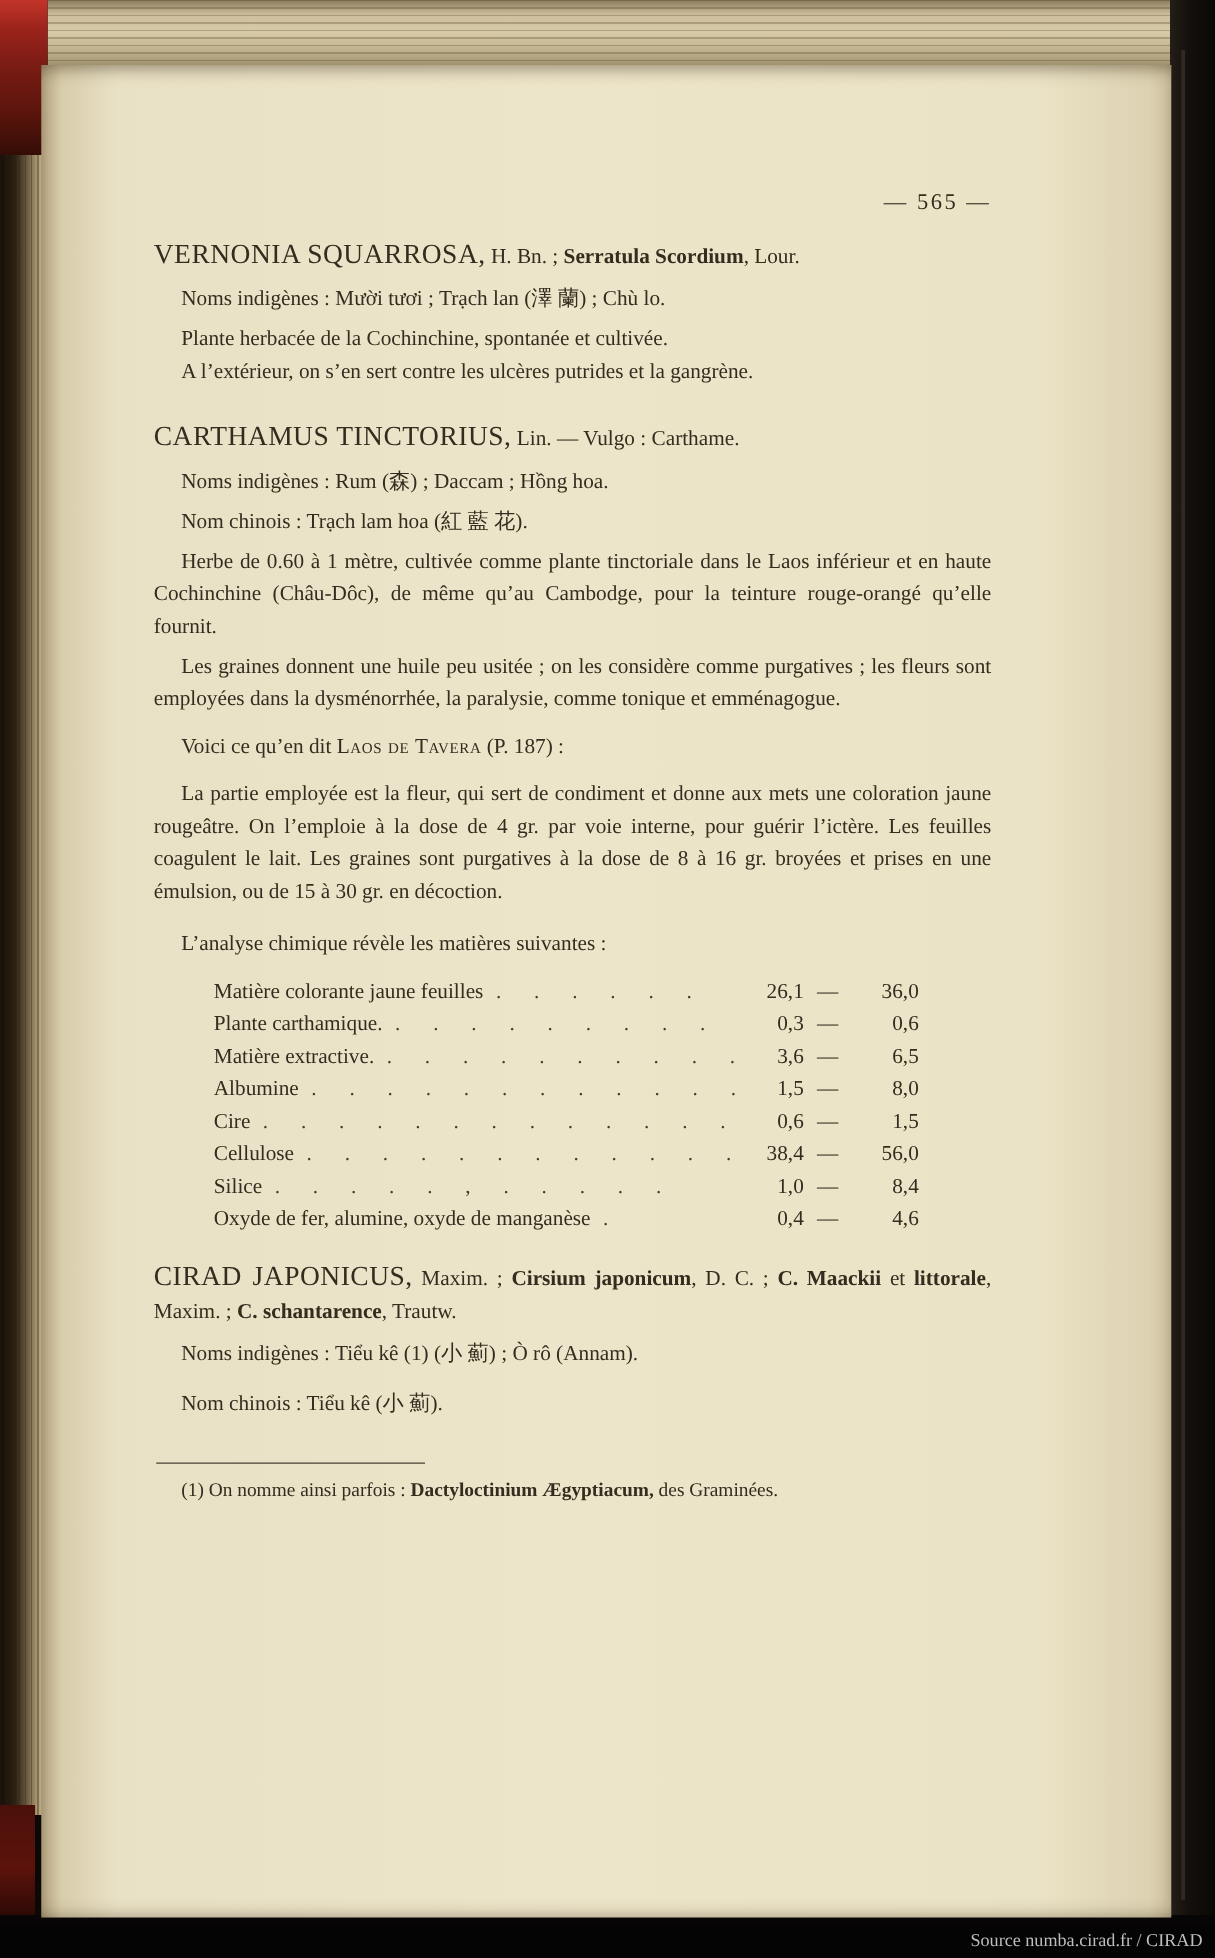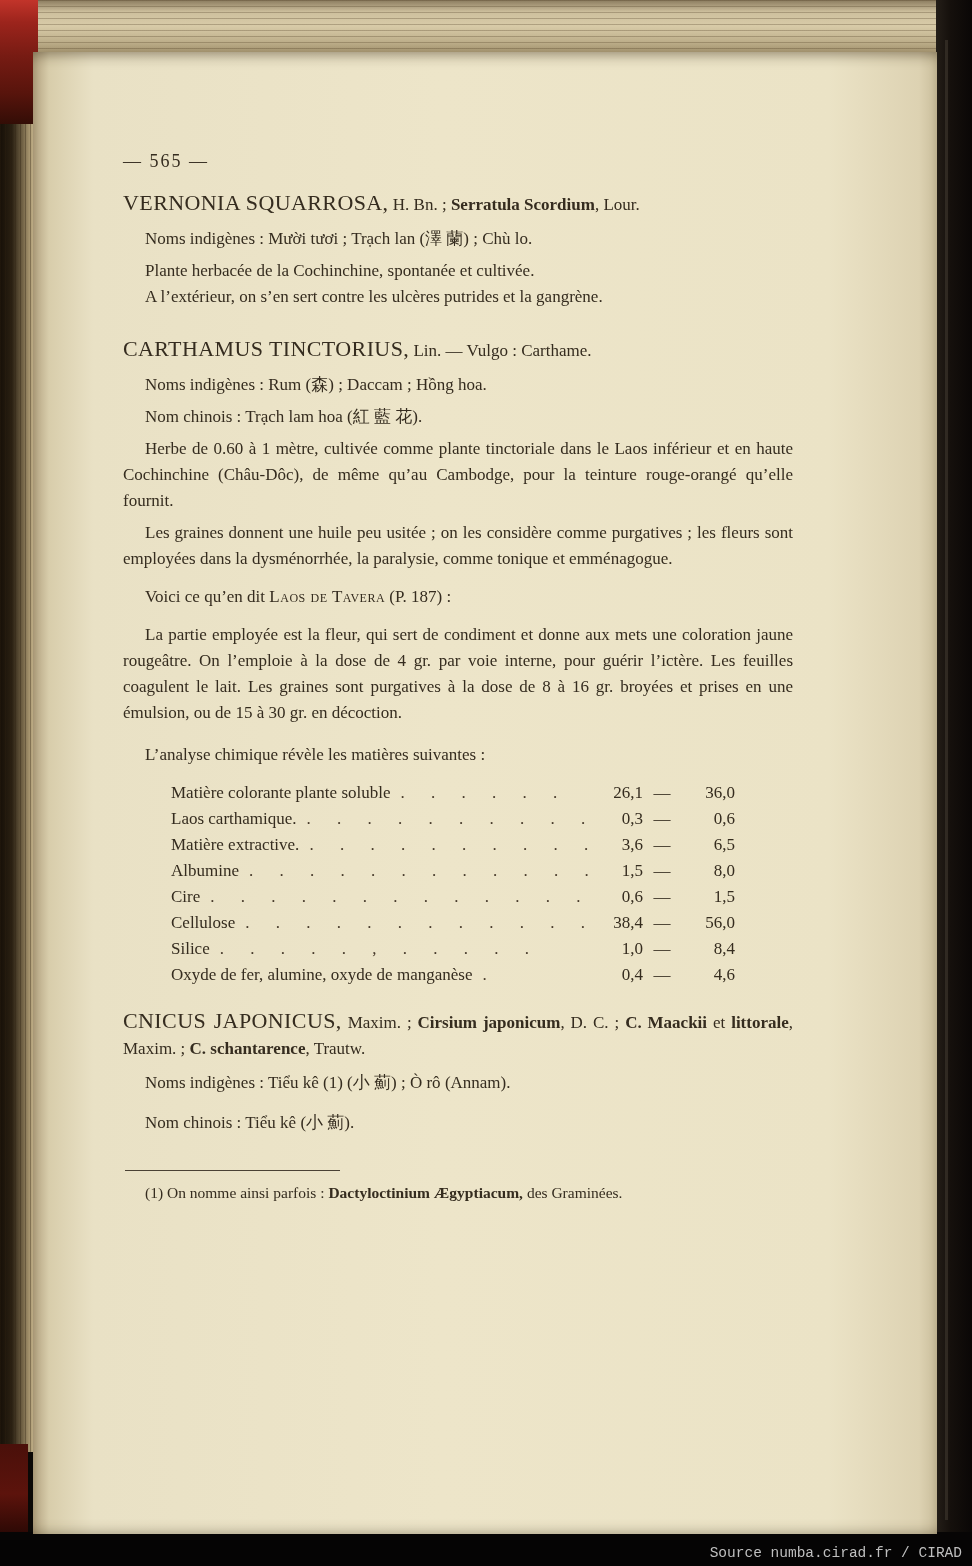--- a/index.html
+++ b/index.html
@@ -24,21 +24,21 @@
     background:linear-gradient(90deg,#241e18 0,#15100c 40%,#0a0706 100%);}
   .right-page-line{position:absolute;right:24px;top:40px;width:3px;height:1480px;background:#3a332b;opacity:.7;}
   .bottom-dark{position:absolute;left:0;bottom:0;width:100%;height:34px;background:#070505;}
 
   
   .page{position:absolute;left:33px;top:52px;width:904px;height:1482px;
     background:linear-gradient(90deg,#b2a17f 0,#d8cdab 16px,#e9e1c5 60px,#ede5c9 45%,#ebe3c6 88%,#ddd2b2 98%,#c9bd9b 100%);
     box-shadow:inset 0 10px 14px -8px rgba(60,44,22,.55), inset 0 -10px 14px -10px rgba(60,44,22,.45);}
   .content{position:absolute;left:90px;top:96px;width:670px;color:#352c1f;font-size:17px;line-height:26px;}
 
-  .page-number{text-align:left;letter-spacing:2px;margin:0 0 16px 0;font-size:18px;}
+  .page-number{text-align:right;letter-spacing:2px;margin:0 0 16px 0;font-size:18px;}
 
   p{margin:0;}
   .heading{margin:26px 0 8px 0;text-align:justify;}
   .first-heading{margin-top:0;}
   .p{text-indent:22px;text-align:justify;margin:0 0 6px 0;}
   .p-tight{margin-bottom:0;}
   .cite-intro{margin:12px 0 12px 0;}
   .analysis-intro{margin:16px 0 12px 0;}
   .gap-lg{margin-bottom:14px;}
 
@@ -56,21 +56,21 @@
   .t-dash{width:38px;text-align:center;}
   .t-v2{width:54px;text-align:right;white-space:nowrap;}
 
   
   .footnote-rule{margin:34px 0 10px 2px;width:215px;border-top:1.5px solid #4a4134;}
   .footnote{font-size:15.5px;line-height:24px;text-indent:22px;text-align:justify;}
 
   
   .source-bar{position:absolute;left:0;bottom:0;width:100%;height:26px;background:#050404;
     display:flex;justify-content:flex-end;align-items:center;padding-right:10px;box-sizing:border-box;
-    font-family:Liberation Mono, monospace;font-size:14.5px;color:#bfbfbf;}
+    font-family:Liberation Serif, serif;font-size:14.5px;color:#bfbfbf;}
 </style>
 </head>
 <body>
 
 <div class="stage">
 
   <div class="top-edge-stack"></div>
   <div class="left-edge-stack"></div>
   <div class="red-cover-top"></div>
   <div class="red-cover-bottom"></div>
@@ -95,28 +95,28 @@
         <p class="p"><span>Noms indigènes : </span><span class="i">Rum</span><span> (森) ; </span><span class="i">Daccam</span><span> ; </span><span class="i">Hồng hoa</span><span>.</span></p>
         <p class="p"><span>Nom chinois : </span><span class="i">Trạch lam hoa</span><span> (紅 藍 花).</span></p>
         <p class="p"><span>Herbe de 0.60 à 1 mètre, cultivée comme plante tinctoriale dans le Laos inférieur et en haute Cochinchine (Châu-Dôc), de même qu’au Cambodge, pour la teinture rouge-orangé qu’elle fournit.</span></p>
         <p class="p"><span>Les graines donnent une huile peu usitée ; on les considère comme purgatives ; les fleurs sont employées dans la dysménorrhée, la paralysie, comme tonique et emménagogue.</span></p>
         <p class="p cite-intro"><span>Voici ce qu’en dit </span><span class="sc">Laos de Tavera</span><span> (P. 187) :</span></p>
         <p class="p"><span>La partie employée est la fleur, qui sert de condiment et donne aux mets une coloration jaune rougeâtre. On l’emploie à la dose de 4 gr. par voie interne, pour guérir l’ictère. Les feuilles coagulent le lait. Les graines sont purgatives à la dose de 8 à 16 gr. broyées et prises en une émulsion, ou de 15 à 30 gr. en décoction.</span></p>
         <p class="p analysis-intro"><span>L’analyse chimique révèle les matières suivantes :</span></p>
 
         <div class="atable">
           <div class="t-row">
-            <span class="t-label">Matière colorante plante soluble</span>
+            <span class="t-label">Matière colorante jaune feuilles</span>
               <span class="t-dots">. . . . . .</span>
               <span class="t-v1">26,1</span>
               <span class="t-dash">—</span>
               <span class="t-v2">36,0</span>
           </div>
           <div class="t-row">
-            <span class="t-label">Laos carthamique.</span>
+            <span class="t-label">Plante carthamique.</span>
               <span class="t-dots">. . . . . . . . . .</span>
               <span class="t-v1">0,3</span>
               <span class="t-dash">—</span>
               <span class="t-v2">0,6</span>
           </div>
           <div class="t-row">
             <span class="t-label">Matière extractive.</span>
               <span class="t-dots">. . . . . . . . . .</span>
               <span class="t-v1">3,6</span>
               <span class="t-dash">—</span>
@@ -154,21 +154,21 @@
             <span class="t-label">Oxyde de fer, alumine, oxyde de manganèse</span>
               <span class="t-dots">.</span>
               <span class="t-v1">0,4</span>
               <span class="t-dash">—</span>
               <span class="t-v2">4,6</span>
           </div>
         </div>
       </section>
 
       <section>
-        <p class="heading" style="margin-top:20px"><span class="h">CNICUS JAPONICUS,</span><span> Maxim. ; </span><span class="b">Cirsium japonicum</span><span>, D. C. ; </span><span class="b">C. Maackii</span><span> et </span><span class="b">littorale</span><span>, Maxim. ; </span><span class="b">C. schantarence</span><span>, Trautw.</span></p>
+        <p class="heading" style="margin-top:20px"><span class="h">CIRAD JAPONICUS,</span><span> Maxim. ; </span><span class="b">Cirsium japonicum</span><span>, D. C. ; </span><span class="b">C. Maackii</span><span> et </span><span class="b">littorale</span><span>, Maxim. ; </span><span class="b">C. schantarence</span><span>, Trautw.</span></p>
         <p class="p gap-lg"><span>Noms indigènes : </span><span class="i">Tiểu kê</span><span> (1) (小 薊) ; </span><span class="i">Ò rô</span><span> (Annam).</span></p>
         <p class="p"><span>Nom chinois : </span><span class="i">Tiểu kê</span><span> (小 薊).</span></p>
       </section>
 
       <div class="footnote-rule"></div>
       <p class="footnote"><span>(1) On nomme ainsi parfois : </span><span class="b">Dactyloctinium Ægyptiacum,</span><span> des Graminées.</span></p>
 
     </div>
   </div>
 

